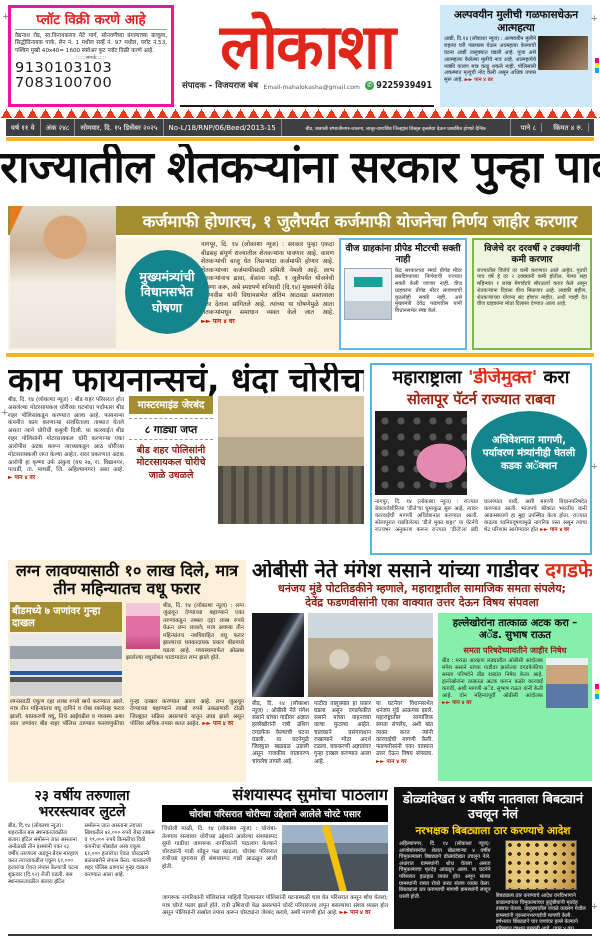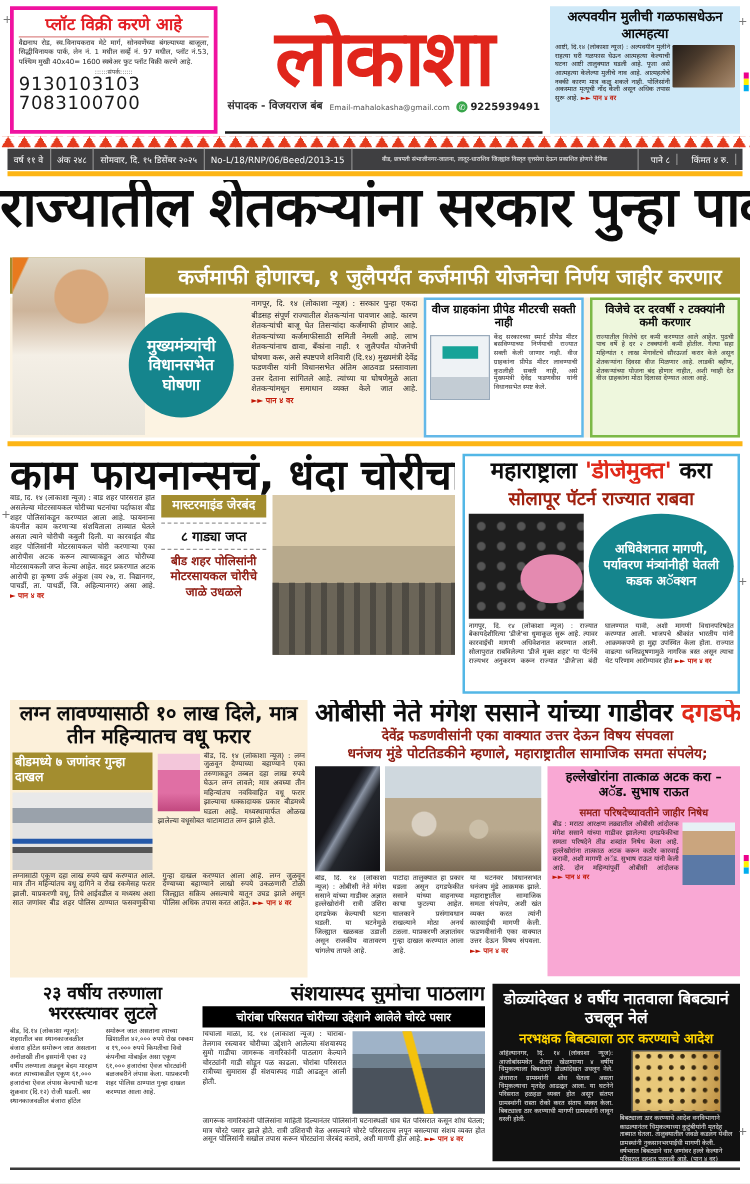--- a/index.html
+++ b/index.html
@@ -44,21 +44,21 @@
   .lead-hl{font-size:44px;font-weight:900;text-align:center;line-height:1.05;color:#0d0d0d;
            letter-spacing:-1px;white-space:nowrap;overflow:hidden;margin-top:3px;height:62px;}
   .lead-band{height:29px;background:#a38d2f;display:flex;align-items:center;margin:0 8px;}
   .lead-band-text{flex:1;color:#fff;font-weight:800;font-size:16.5px;text-align:center;padding-left:120px;white-space:nowrap;overflow:hidden;}
   .lead-row{display:flex;gap:5px;margin:3px 8px 0 8px;height:112px;background:#fcf3e2;}
   .lead-photo-wrap{position:relative;width:188px;flex:none;}
   .cm-photo{position:absolute;left:2px;top:-32px;width:106px;height:142px;
      background:linear-gradient(115deg,#e87a1e 0 7%,transparent 8%),
                 radial-gradient(circle at 52% 22%,#d8a87c 0 17%,transparent 18%),
                 linear-gradient(180deg,#ded6c4 0%,#cdb49a 30%,#f4efe6 55%,#e8e4da 100%);}
-  .cm-circle{position:absolute;left:95px;top:12px;width:84px;height:84px;border-radius:50%;background:#15858d;
+  .cm-circle{position:absolute;left:117px;top:12px;width:84px;height:84px;border-radius:50%;background:#15858d;
      color:#fff;font-weight:800;font-size:12.5px;line-height:1.25;display:flex;align-items:center;justify-content:center;
      text-align:center;padding:4px;box-sizing:border-box;}
   .lead-body{flex:1;font-size:6.2px;line-height:1.38;padding-top:2px;color:#222;}
   .side-box{box-sizing:border-box;background:#fff;padding:3px;}
   .power-box{width:128px;border:2px solid #63b8e8;}
   .tariff-box{width:120px;border:2px solid #7cb947;background:#eef7dd;}
   .side-title{font-size:9px;font-weight:800;text-align:center;line-height:1.2;color:#0c0c0c;}
   .side-body{font-size:5.2px;line-height:1.3;margin-top:2px;color:#333;}
   .meter-photo{float:left;width:46px;height:50px;margin:1px 3px 1px 0;
      background:linear-gradient(#17a398,#17a398) 50% 22%/62% 20% no-repeat,
@@ -110,21 +110,21 @@
   .obc-main{display:flex;gap:5px;margin-top:3px;height:168px;}
   .obc-left{flex:1;min-width:0;display:flex;flex-direction:column;}
   .obc-photos{display:flex;gap:4px;height:84px;}
   .car-photo{width:52px;flex:none;background:linear-gradient(120deg,#17171c 0 38%,#3a3f4a 46%,#8a93a3 50%,#23262c 60%,#101014 100%);}
   .meet-photo{flex:1;background:
      radial-gradient(circle at 25% 55%,#d9d0c2 0 9%,transparent 10%),
      radial-gradient(circle at 60% 60%,#cbbfa8 0 8%,transparent 9%),
      linear-gradient(180deg,#cfd8de 0 30%,#b9a98e 30% 60%,#7a6a55 100%);}
   .obc-cols{display:flex;gap:5px;margin-top:3px;flex:1;}
   .obc-cols div{flex:1;font-size:5.6px;line-height:1.3;color:#222;overflow:hidden;}
-  .attack-box{width:154px;flex:none;background:#f9a8d4;padding:4px;box-sizing:border-box;}
+  .attack-box{width:154px;flex:none;background:#86efac;padding:4px;box-sizing:border-box;}
   .attack-title{font-size:10px;font-weight:800;text-align:center;line-height:1.25;color:#0c0c0c;}
   .attack-sub{font-size:8px;font-weight:700;text-align:center;color:#8f1d13;margin:2px 0;}
   .attack-body{font-size:5.4px;line-height:1.32;color:#222;}
   .adv-photo{float:right;width:42px;height:50px;margin:1px 0 2px 3px;
      background:linear-gradient(180deg,#e7f0f5 0 14%,#caa57e 14% 52%,#5b79a6 52% 100%);}
 
   
   .bottom{display:flex;gap:6px;margin:5px 8px 0 8px;height:142px;}
   .rob{width:148px;flex:none;}
   .rob-hl{font-size:14px;font-weight:900;text-align:center;line-height:1.15;color:#0d0d0d;}
@@ -278,22 +278,22 @@
       <div class="mar-bottom just clip">
         <span>लग्नासाठी एकूण दहा लाख रुपये खर्च करण्यात आले. मात्र तीन महिन्यांतच वधू दागिने व रोख रकमेसह फरार झाली. याप्रकरणी वधू, तिचे आईवडील व मध्यस्थ अशा सात जणांवर बीड शहर पोलिस ठाण्यात फसवणुकीचा गुन्हा दाखल करण्यात आला आहे. लग्न जुळवून देण्याच्या बहाण्याने लाखो रुपये उकळणारी टोळी जिल्ह्यात सक्रिय असल्याचे यातून उघड झाले असून पोलिस अधिक तपास करत आहेत.</span>
         <span class="jump">►► पान ४ वर</span>
       </div>
     </div>
     <div class="obc">
       <div class="obc-hl">
         <span>ओबीसी नेते मंगेश ससाने यांच्या गाडीवर </span><span class="red" style="color:#e02a1a;">दगडफेक</span>
       </div>
       <div class="obc-sub">
+        <div>धनंजय मुंडे पोटतिडकीने म्हणाले, महाराष्ट्रातील सामाजिक समता संपलेय;</div>
         <div>देवेंद्र फडणवीसांनी एका वाक्यात उत्तर देऊन विषय संपवला</div>
-        <div>धनंजय मुंडे पोटतिडकीने म्हणाले, महाराष्ट्रातील सामाजिक समता संपलेय;</div>
       </div>
       <div class="obc-main">
         <div class="obc-left">
           <div class="obc-photos">
             <div class="car-photo"></div>
             <div class="meet-photo"></div>
           </div>
           <div class="obc-cols">
             <div class="just">बीड, दि. १४ (लोकाशा न्यूज) : ओबीसी नेते मंगेश ससाने यांच्या गाडीवर अज्ञात हल्लेखोरांनी रात्री उशिरा दगडफेक केल्याची घटना घडली. या घटनेमुळे जिल्ह्यात खळबळ उडाली असून राजकीय वातावरण चांगलेच तापले आहे.</div>
             <div class="just">पाटोदा तालुक्यात हा प्रकार घडला असून दगडफेकीत ससाने यांच्या वाहनाच्या काचा फुटल्या आहेत. चालकाने प्रसंगावधान राखल्याने मोठा अनर्थ टळला. याप्रकरणी अज्ञातांवर गुन्हा दाखल करण्यात आला आहे.</div>

